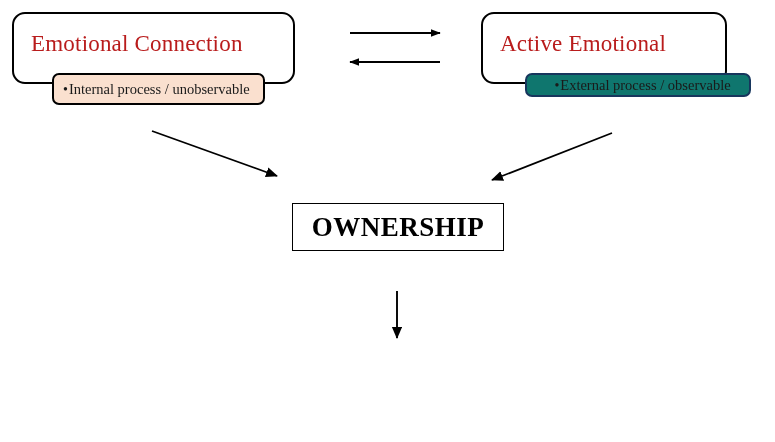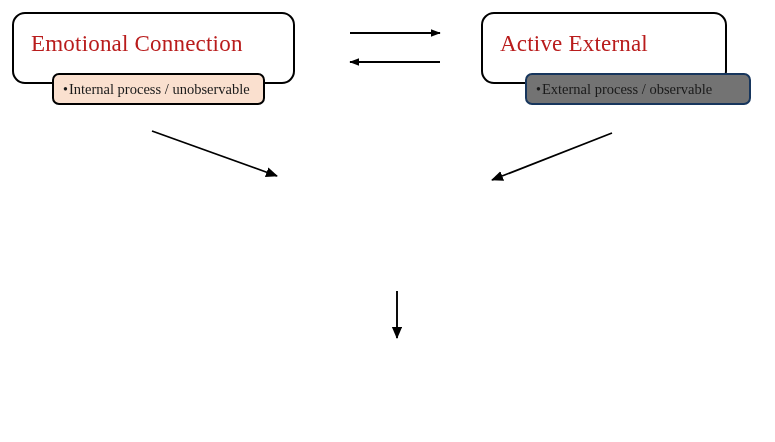--- a/index.html
+++ b/index.html
@@ -140,24 +140,27 @@
     <span class="header-label">Emotional Connection</span>
   </div>
 
   <div class="callout-box" style="left:52px; top:73px; width:213px; height:32px; background:#fae0cf; border-color:#000000;">
     <span class="callout-text">
       <span class="bullet">•</span><span>Internal process / unobservable</span>
     </span>
   </div>
 
   <div class="header-box" style="left:481px; top:12px; width:246px; height:72px;">
-    <span class="header-label">Active External</span>
+    <span class="header-label">Active Emotional</span>
   </div>
 
-  <div class="callout-box" style="left:525px; top:73px; width:226px; height:32px; background:#737373; border-color:#17365d;">
+  <div class="callout-box" style="left:525px; top:73px; width:226px; height:24px; background:#0f766e; border-color:#17365d;justify-content:center;">
     <span class="callout-text">
       <span class="bullet">•</span><span>External process / observable</span>
     </span>
   </div>
 
+  <div id="ownership-box" style="left:292px; top:203px; width:212px; height:48px;">
+    <span id="ownership-label">OWNERSHIP</span>
+  </div>
 
 
 </div>
 
 </body></html>

